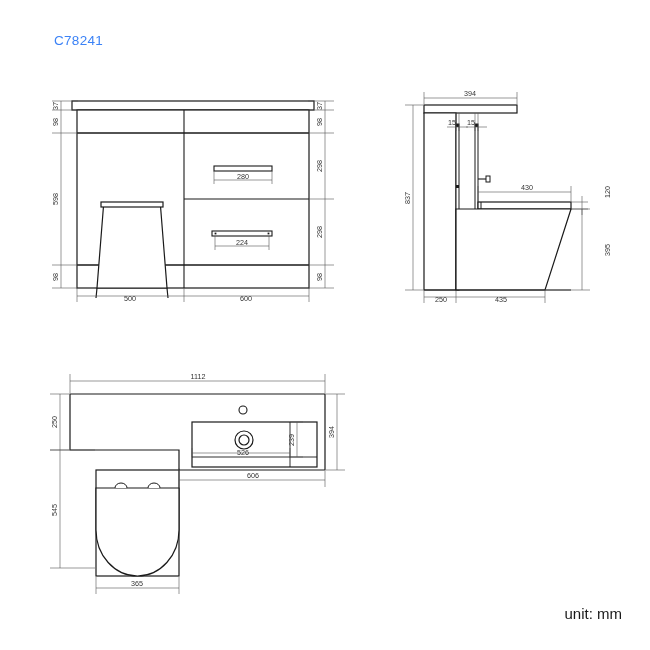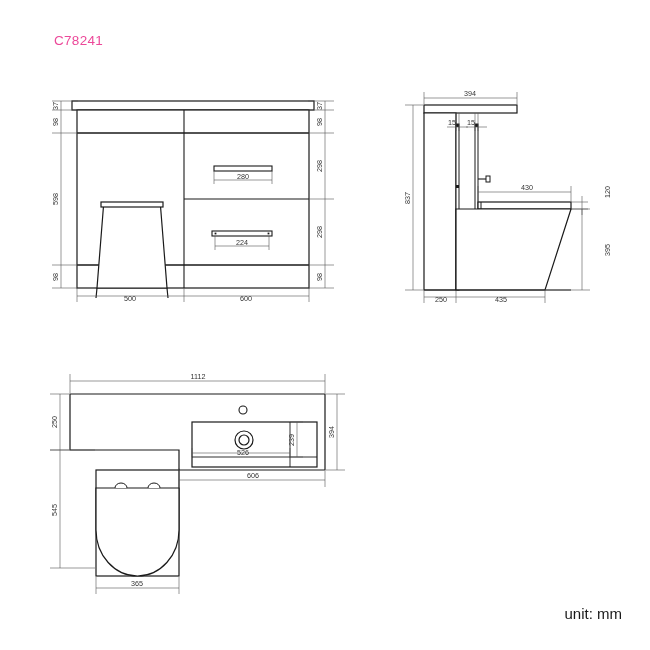--- a/index.html
+++ b/index.html
@@ -20,21 +20,21 @@
     top: 0; left: 0;
     width: 650px;
     height: 650px;
   }
   .title-text {
     position: absolute;
     left: 54px;
     top: 33px;
     font-size: 13.5px;
     letter-spacing: 0.3px;
-    color: #ec4899;
+    color: #3b82f6;
     white-space: nowrap;
   }
   .unit-text {
     position: absolute;
     right: 28px;
     bottom: 28px;
     font-size: 15px;
     color: #1a1a1a;
     white-space: nowrap;
   }

